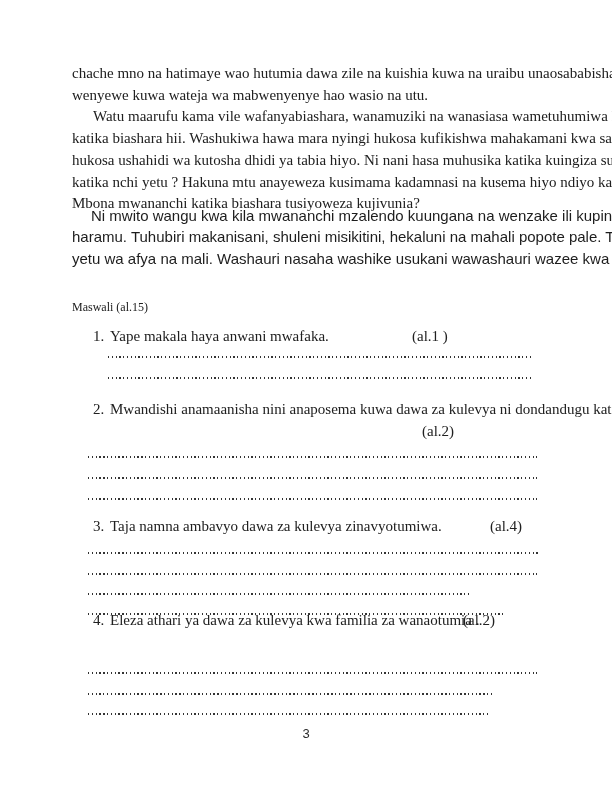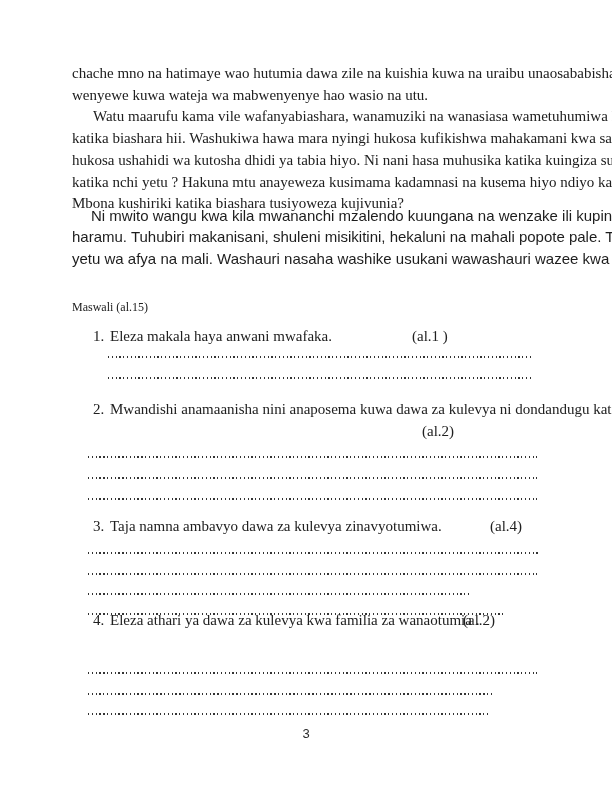--- a/index.html
+++ b/index.html
@@ -91,33 +91,33 @@
 
 <div class="page">
 
   <div class="block passage-serif serif">
     <div class="tline">chache mno na hatimaye wao hutumia dawa zile na kuishia kuwa na uraibu unaosababisha wao</div>
     <div class="tline">wenyewe kuwa wateja wa mabwenyenye hao wasio na utu.</div>
     <div class="tline ind21">Watu maarufu kama vile wafanyabiashara, wanamuziki na wanasiasa wametuhumiwa kushiriki</div>
     <div class="tline">katika biashara hii. Washukiwa hawa mara nyingi hukosa kufikishwa mahakamani kwa sababu jamii</div>
     <div class="tline">hukosa ushahidi wa kutosha dhidi ya tabia hiyo. Ni nani hasa muhusika katika kuingiza sumu hii</div>
     <div class="tline"><span>katika nchi yetu ? Hakuna mtu anayeweza kusimama </span><span class="b">kadamnasi</span><span> na kusema hiyo ndiyo kazi yake.</span></div>
-    <div class="tline">Mbona kushiriki katika biashara tusiyoweza kujivunia?</div>
+    <div class="tline">Mbona mwananchi katika biashara tusiyoweza kujivunia?</div>
   </div>
 
   <div class="block passage-sans sans">
     <div class="tline ind19">Ni mwito wangu kwa kila mwananchi mzalendo kuungana na wenzake ili kupinga biashara hii</div>
     <div class="tline">haramu. Tuhubiri makanisani, shuleni misikitini, hekaluni na mahali popote pale. Tukemee adui</div>
     <div class="tline"><span>yetu wa afya na mali. </span><span class="b">Washauri nasaha</span><span> washike usukani wawashauri wazee kwa vijana, wakubwa</span></div>
   </div>
 
   <div class="section-title serif">Maswali (al.15)</div>
 
   <div class="q-row serif" style="top:325px">
-    <div class="q-line"><span class="q-num">1.</span><span>Eleza makala haya anwani mwafaka.</span></div>
+    <div class="q-line"><span class="q-num">1.</span><span>Yape makala haya anwani mwafaka.</span></div>
     <span class="q-marks" style="left:319px; top:0">(al.1 )</span>
   </div>
   <div class="dots" style="top:356px; left:108px; width:425px"></div>
   <div class="dots" style="top:377px; left:108px; width:425px"></div>
 
   <div class="q-row serif" style="top:398px">
     <div class="q-line"><span class="q-num">2.</span><span>Mwandishi anamaanisha nini anaposema kuwa dawa za kulevya ni dondandugu katika taifa</span></div>
     <span class="q-marks" style="left:329px; top:22px">(al.2)</span>
   </div>
   <div class="dots" style="top:456px; left:88px; width:449px"></div>

